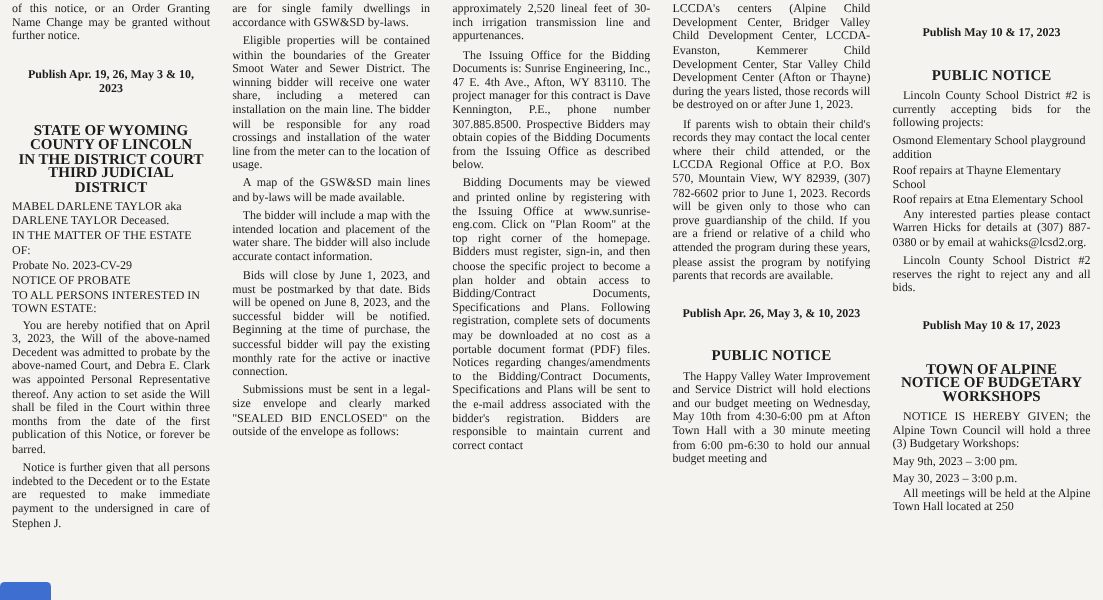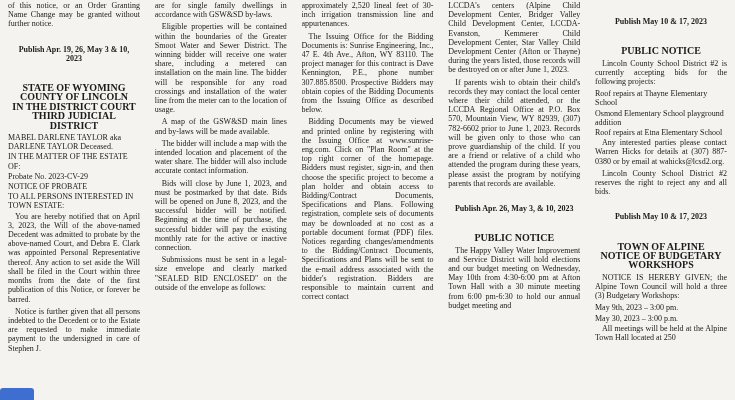--- a/index.html
+++ b/index.html
@@ -74,22 +74,22 @@
         <p class="cont">LCCDA's centers (Alpine Child Development Center, Bridger Valley Child Development Center, LCCDA-Evanston, Kemmerer Child Development Center, Star Valley Child Development Center (Afton or Thayne) during the years listed, those records will be destroyed on or after June 1, 2023.</p>
         <p class="paragraph">If parents wish to obtain their child's records they may contact the local center where their child attended, or the LCCDA Regional Office at P.O. Box 570, Mountain View, WY 82939, (307) 782-6602 prior to June 1, 2023. Records will be given only to those who can prove guardianship of the child. If you are a friend or relative of a child who attended the program during these years, please assist the program by notifying parents that records are available.</p>
         <p class="publish">Publish Apr. 26, May 3, &amp; 10, 2023</p>
         <p class="heading">PUBLIC NOTICE</p>
         <p class="paragraph">The Happy Valley Water Improvement and Service District will hold elections and our budget meeting on Wednesday, May 10th from 4:30-6:00 pm at Afton Town Hall with a 30 minute meeting from 6:00 pm-6:30 to hold our annual budget meeting and</p>
       </div>
       <div class="col">
         <p class="publish">Publish May 10 &amp; 17, 2023</p>
         <p class="heading">PUBLIC NOTICE</p>
         <p class="paragraph">Lincoln County School District #2 is currently accepting bids for the following projects:</p>
+        <p class="line">Osmond Elementary School playground addition</p>
         <p class="line">Roof repairs at Thayne Elementary School</p>
-        <p class="line">Osmond Elementary School playground addition</p>
         <p class="line">Roof repairs at Etna Elementary School</p>
         <p class="paragraph">Any interested parties please contact Warren Hicks for details at (307) 887-0380 or by email at wahicks@lcsd2.org.</p>
         <p class="paragraph">Lincoln County School District #2 reserves the right to reject any and all bids.</p>
         <p class="publish">Publish May 10 &amp; 17, 2023</p>
         <p class="heading">TOWN OF ALPINE
 NOTICE OF BUDGETARY
 WORKSHOPS</p>
         <p class="paragraph">NOTICE IS HEREBY GIVEN; the Alpine Town Council will hold a three (3) Budgetary Workshops:</p>
         <p class="line">May 9th, 2023 – 3:00 pm.</p>
         <p class="line">May 30, 2023 – 3:00 p.m.</p>

